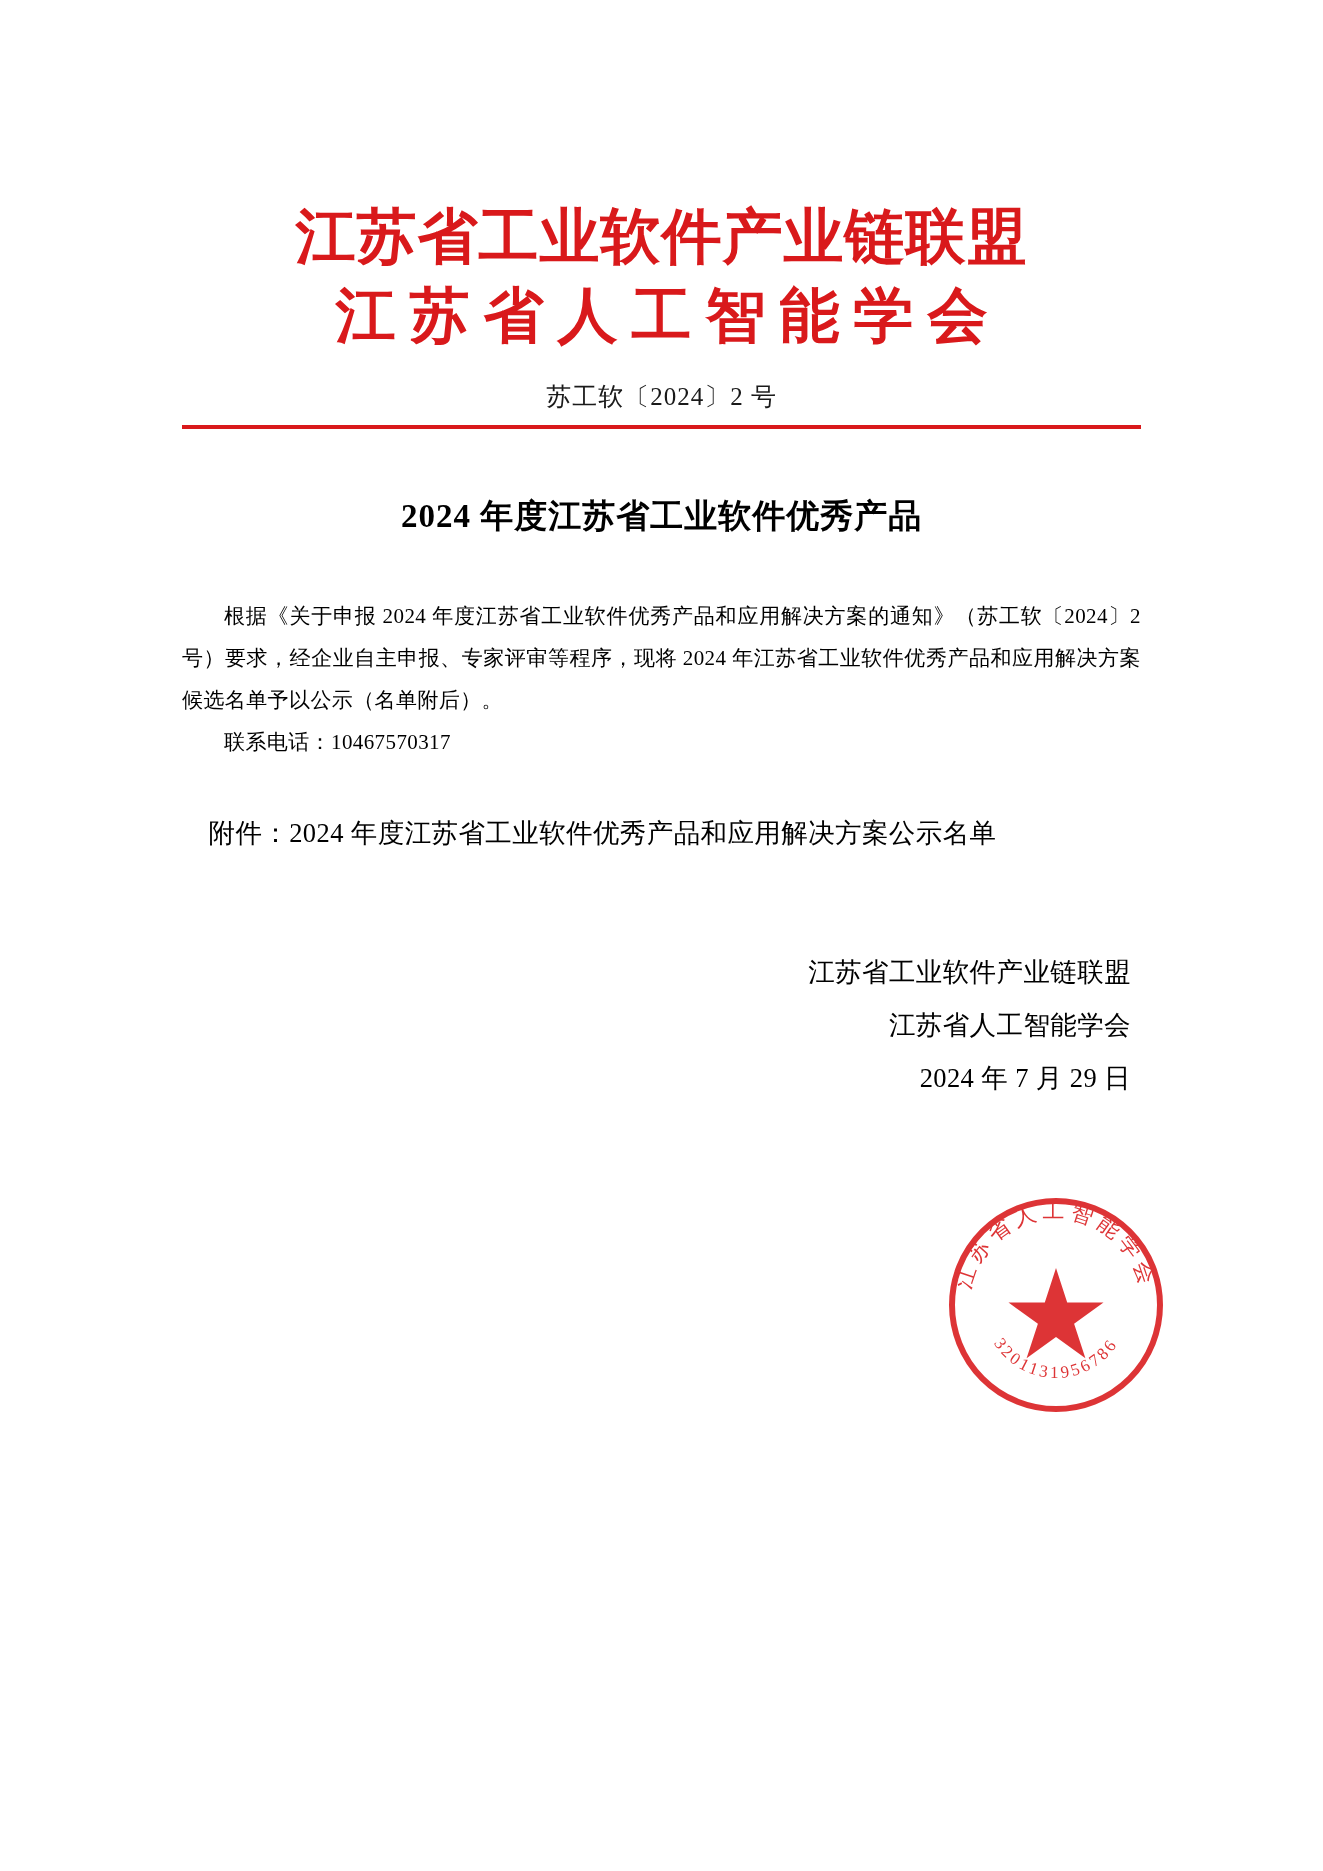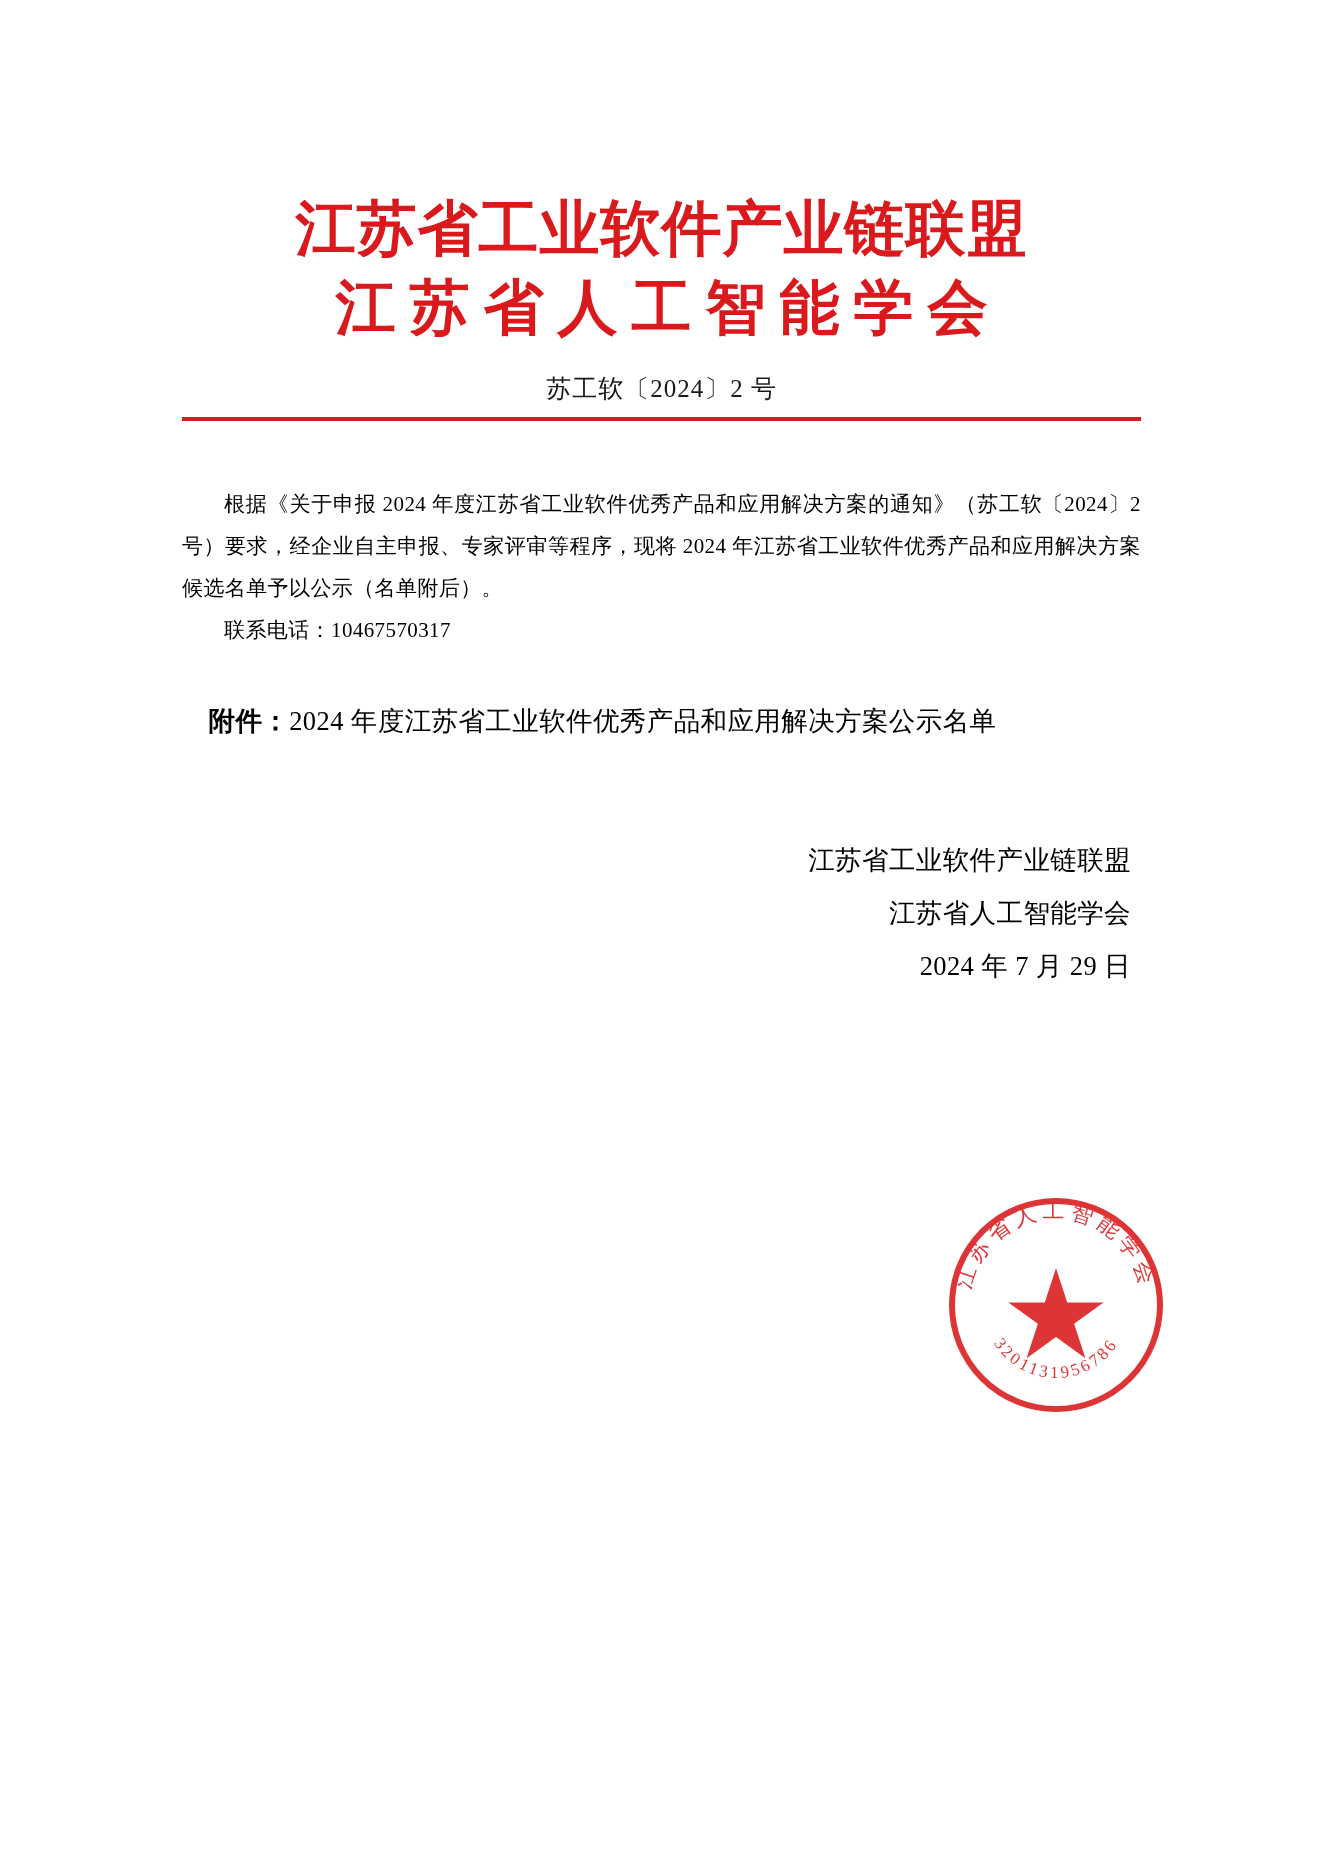--- a/index.html
+++ b/index.html
@@ -16,21 +16,21 @@
     color: #000000;
     overflow: hidden;
   }
 
   .page {
     position: absolute;
     left: 0; top: 0;
     width: 1323px;
     height: 1455px;
     box-sizing: border-box;
-    padding: 0 182px;
+    padding: 8px 182px;
   }
 
   
   .letterhead {
     padding-top: 196px;
     text-align: center;
   }
   .org-line {
     color: #d9191b;
     font-weight: bold;
@@ -86,21 +86,21 @@
     text-indent: 2em;
   }
   .attachment {
     margin-top: 44px;
     font-size: 26.5px;
     line-height: 2.0;
     text-indent: 1em;
     letter-spacing: 0.4px;
   }
   .attachment .label {
-    font-weight: bold;
+    font-weight: normal;
     margin-top: 48px;
   }
 
   
   .signature {
     position: relative;
     margin-top: 86px;
     text-align: right;
     font-size: 26.5px;
     line-height: 2.0;
@@ -128,20 +128,21 @@
 <div class="page">
 
   <div class="letterhead">
     <div class="org-line org-line-1">江苏省工业软件产业链联盟</div>
     <div class="org-line org-line-2">江苏省人工智能学会</div>
     <div class="doc-number">苏工软〔2024〕2 号</div>
     <div class="red-rule"></div>
   </div>
 
   <div class="doc-title">
+    <div>2024 年度江苏省工业软件优秀产品</div>
   </div>
 
   <div class="body-text">
     <p>根据《关于申报 2024 年度江苏省工业软件优秀产品和应用解决方案的通知》（苏工软〔2024〕2 号）要求，经企业自主申报、专家评审等程序，现将 2024 年江苏省工业软件优秀产品和应用解决方案候选名单予以公示（名单附后）。</p>
     <p>联系电话：10467570317</p>
   </div>
 
   <div class="attachment">
     <span class="label">附件：</span><span>2024 年度江苏省工业软件优秀产品和应用解决方案公示名单</span>
   </div>

